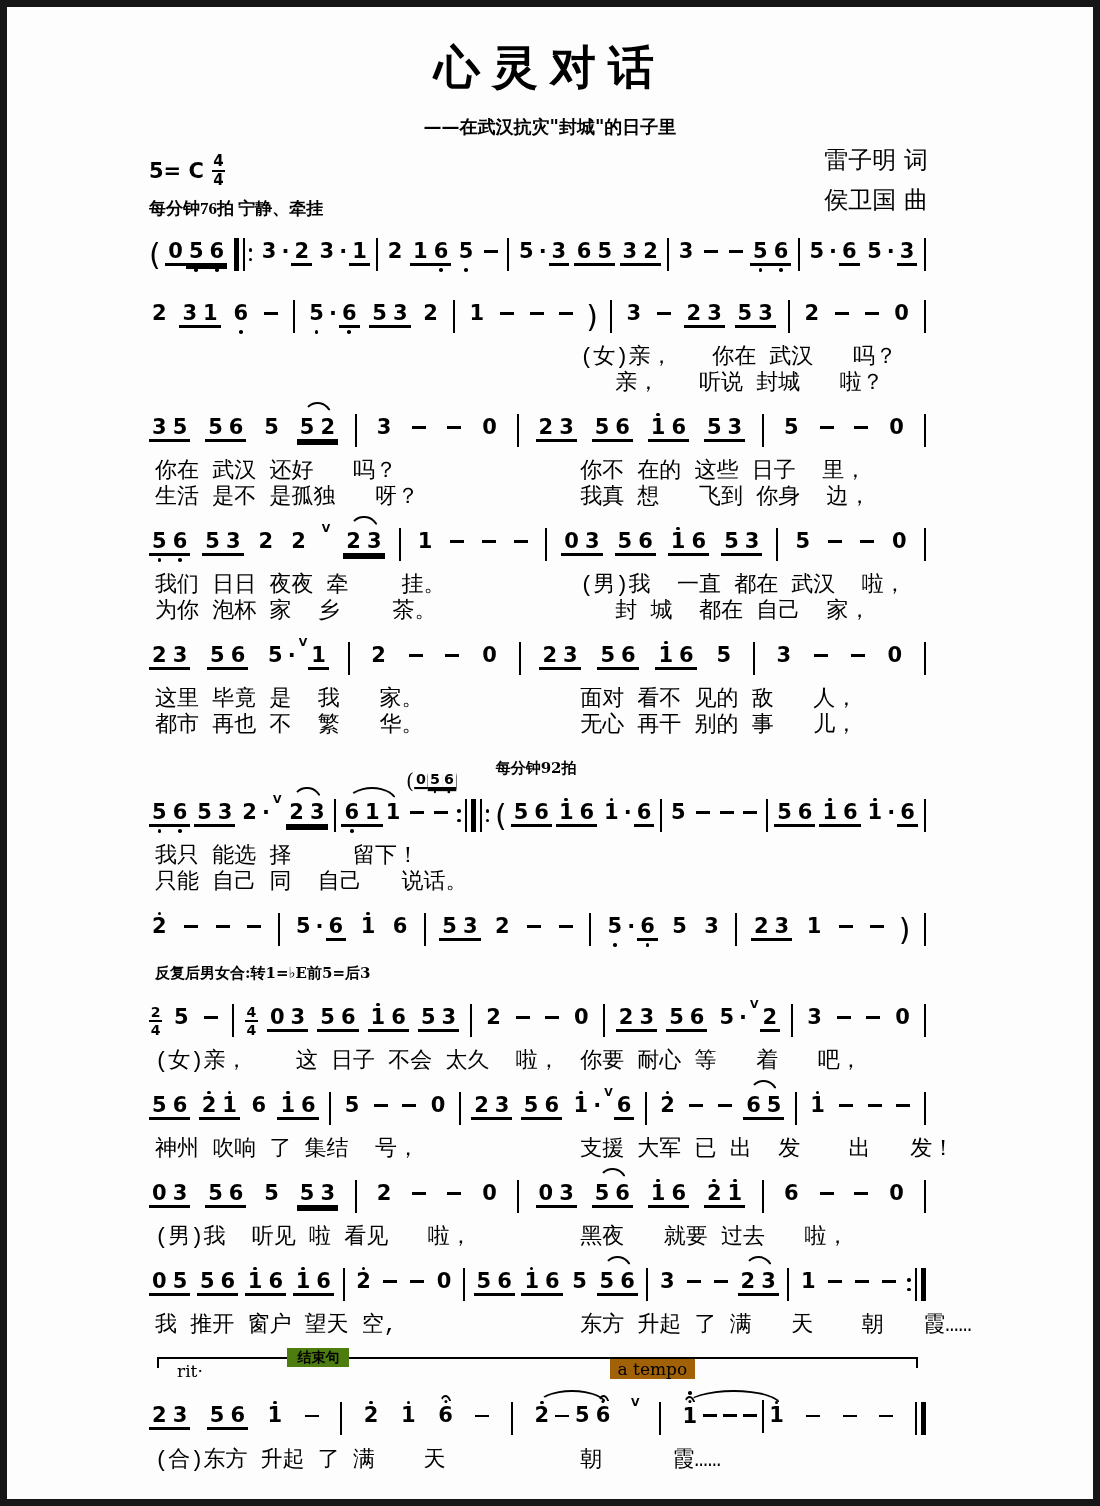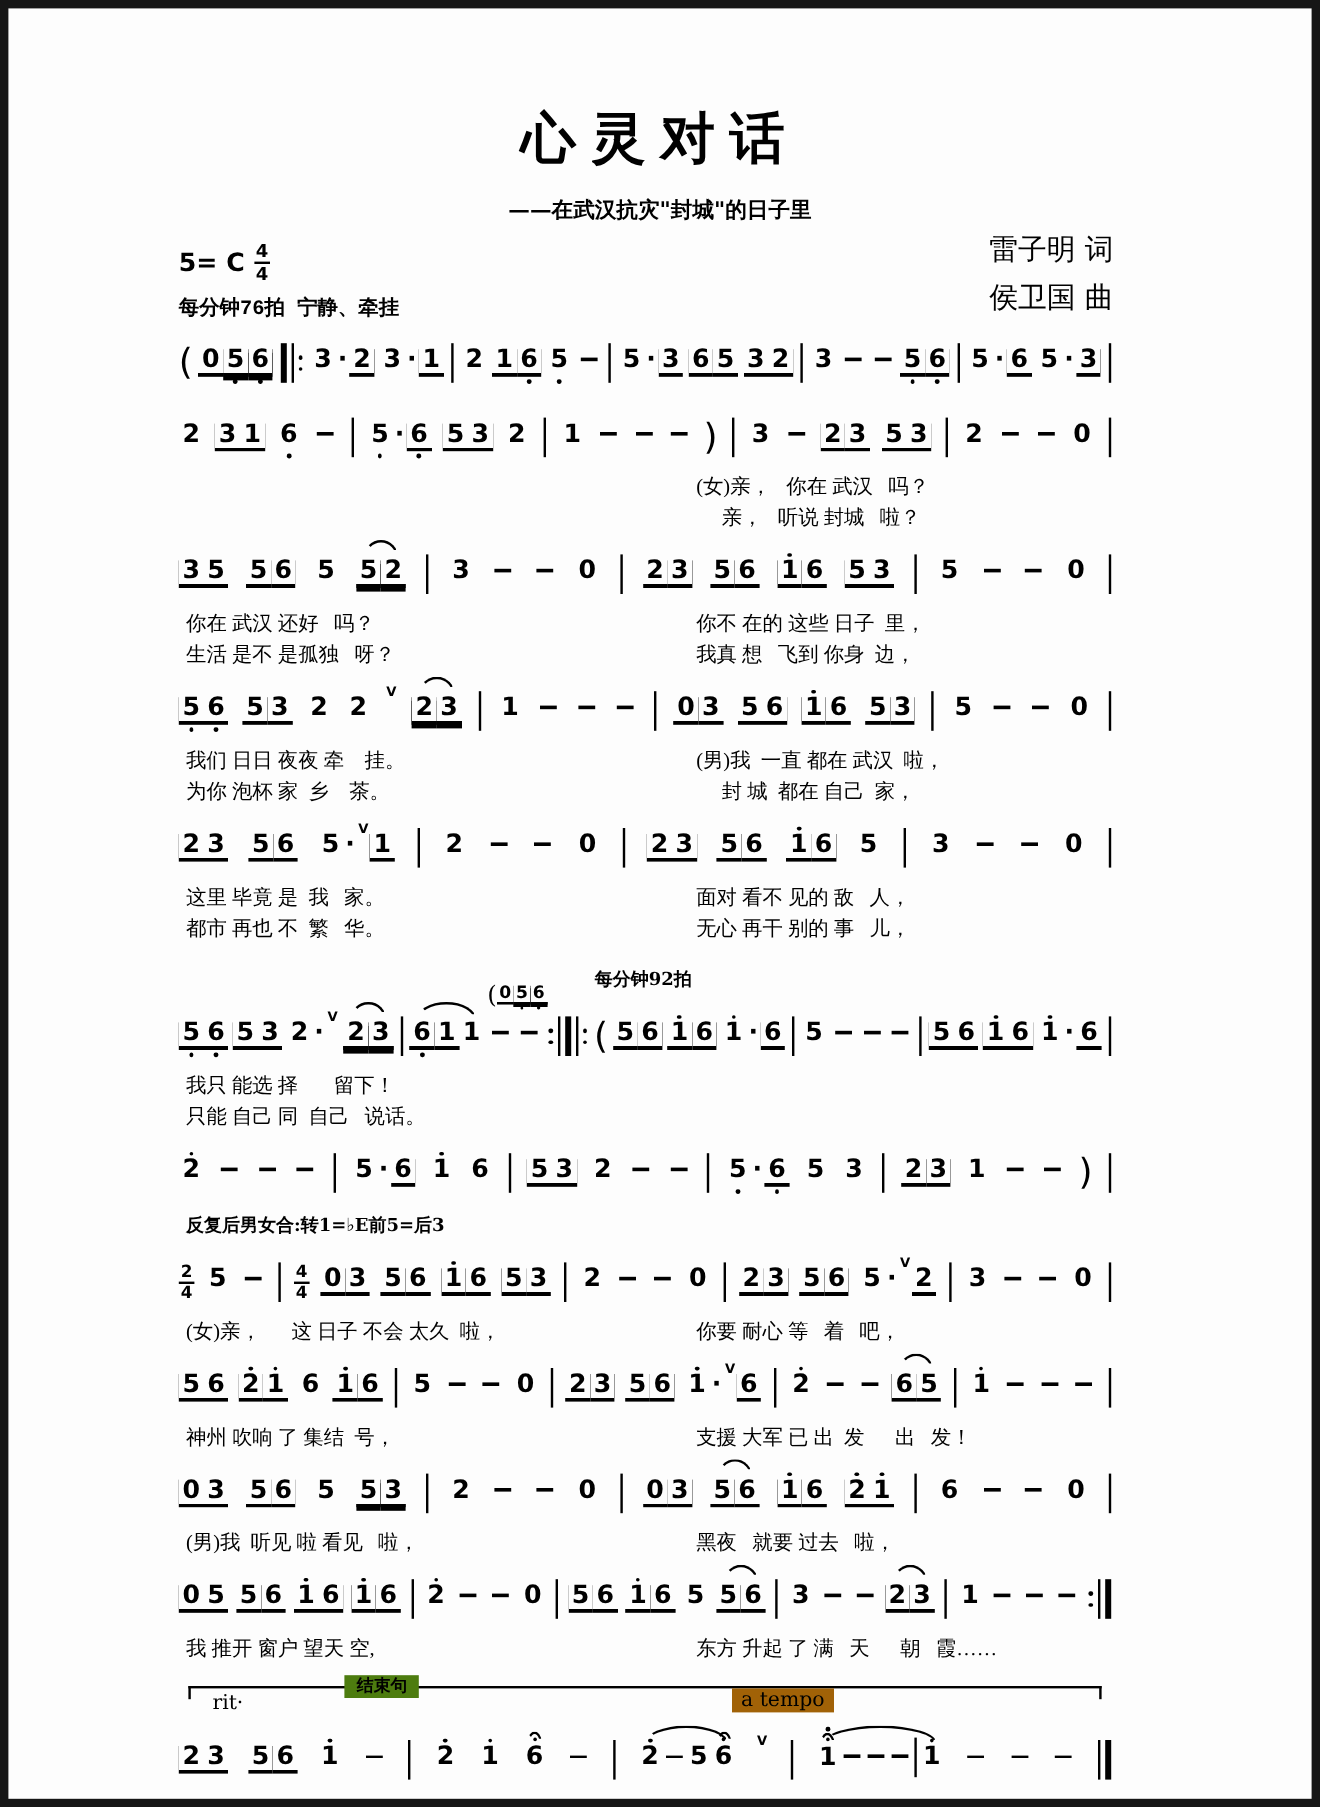--- a/index.html
+++ b/index.html
@@ -4,27 +4,27 @@
 <style>
   html,body{margin:0;padding:0}
   body{
     width:1100px;height:1506px;box-sizing:border-box;overflow:hidden;
     background:#fdfdfd;border:7px solid #161616;color:#000;
     font-family:"DejaVu Sans",sans-serif;
   }
   .page{padding-top:30px}
   
   .head{text-align:center}
-  .title{font-size:46px;font-weight:bold;letter-spacing:12px;margin-top:48px;font-family:"DejaVu Serif",serif}
+  .title{font-size:46px;font-weight:bold;letter-spacing:12px;font-family:"DejaVu Serif",serif}
   .subtitle{font-size:18px;font-weight:bold;margin-top:16px;font-family:"DejaVu Serif",serif}
   .meta-row{display:flex;justify-content:space-between;align-items:flex-end;margin:2px 165px 0 142px;text-align:left}
   .keysig{display:flex;align-items:center;gap:8px;font-size:21px;font-weight:bold}
   .frac{display:inline-flex;flex-direction:column;align-items:center;line-height:1;font-size:15px;font-weight:bold;gap:1px}
   .fbar{width:13px;height:2px;background:#000;display:block}
-  .tempo{font-size:17px;font-weight:bold;margin-top:9px;font-family:Liberation Mono, monospace}
+  .tempo{font-size:17px;font-weight:bold;margin-top:9px;font-family:Liberation Serif, serif}
   .credits{font-size:24px;line-height:1.65;font-family:"DejaVu Serif",serif}
   
   .score{margin:4px 165px 0 142px}
   .sys{margin-top:7px}
   .notesrow{display:flex;justify-content:space-between;align-items:center;width:100%}
   .notesrow.mini{width:auto;justify-content:flex-start;transform:scale(.68);transform-origin:left bottom;margin-bottom:-10px}
   .grp{display:inline-flex}
   .u{display:inline-flex;flex-direction:column;align-items:center}
   .hi{min-height:13px;display:flex;flex-direction:column;align-items:center;justify-content:flex-end;gap:1px}
   .lo{min-height:14px;display:flex;flex-direction:column;align-items:center;justify-content:flex-start;padding-top:5px}
@@ -44,21 +44,21 @@
   .paren{font-size:30px;line-height:48px;display:inline-block;font-weight:400}
   .meter{display:inline-flex;flex-direction:column;align-items:center;line-height:1;font-weight:700;font-size:14px;gap:1px}
   .mbar{width:13px;height:2px;background:#000;display:block}
   .tie{display:inline-flex;position:relative}
   .tie::before{content:"";position:absolute;left:6px;right:6px;top:-1px;height:11px;
     border:2px solid transparent;border-top-color:#000;border-radius:50% / 100% 100% 0 0}
   .ferm{position:relative;width:15px;height:8px;display:block;margin-bottom:1px}
   .ferm::before{content:"";position:absolute;left:0;right:0;top:0;height:13px;
     border:2px solid transparent;border-top-color:#000;border-radius:50% / 100% 100% 0 0}
   .ferm::after{content:"";position:absolute;left:50%;top:4.5px;width:3.2px;height:3.2px;transform:translateX(-50%);border-radius:50%;background:#000}
-  .lyr{display:flex;margin:1px 0 0 6px;font-family:Liberation Serif, serif;font-size:17px;line-height:25px}
+  .lyr{display:flex;margin:1px 0 0 6px;font-family:Liberation Mono, monospace;font-size:22px;line-height:25px}
   .lyr .seg{white-space:pre;display:block}
   .seg-l{width:55%;flex:none}
   .seg-r{flex:1}
   .above-row{display:flex;align-items:flex-end;gap:16px;margin:2px 0 -2px 6px;font-weight:700;font-size:15px;font-family:"DejaVu Serif",serif}
   .above-row.with-notes{margin-left:33%}
   .above-text{padding-bottom:12px;display:block}
   
   .ending-row{position:relative;height:36px;margin:10px 4px 0 8px}
   .ending-row::before{content:"";position:absolute;left:0;right:6px;top:9px;border-top:2.2px solid #000}
   .tick{position:absolute;top:9px;width:2.2px;height:11px;background:#000}

